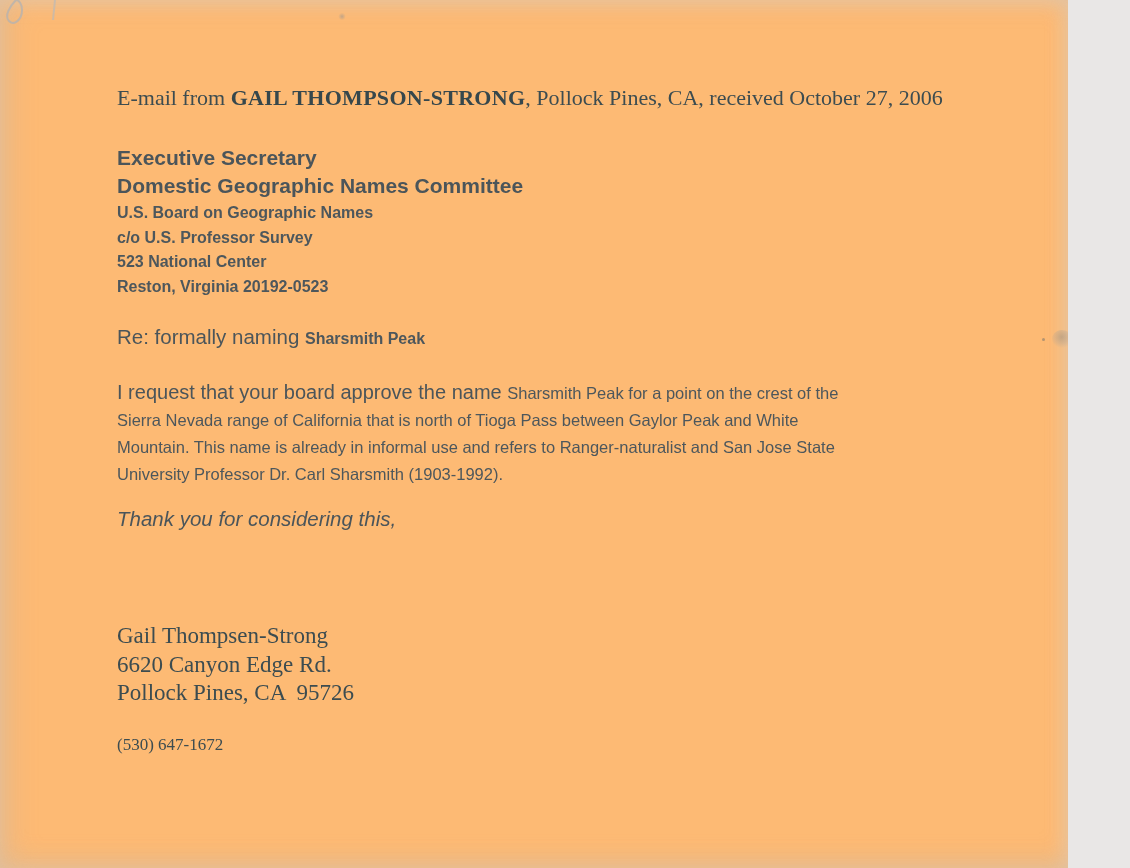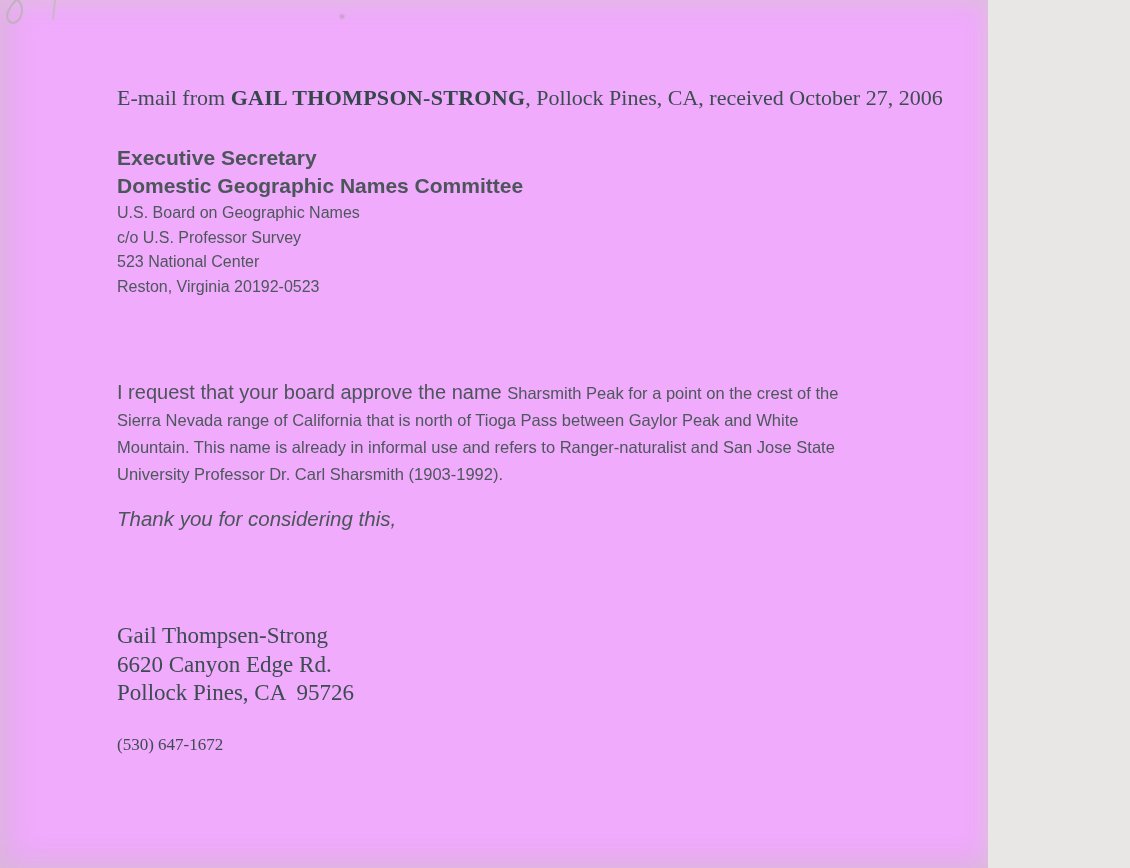--- a/index.html
+++ b/index.html
@@ -1,36 +1,36 @@
 <!DOCTYPE html>
 <html><head>
 <meta charset="utf-8">
 <style>
   html, body { margin: 0; padding: 0; background: #e9e7e6; }
   .scan-page {
     position: relative;
-    width: 988px;
+    width: 1068px;
     height: 868px;
-    background: #f0abfc;
+    background: #fdba74;
     overflow: hidden;
     box-shadow: inset 10px 0 28px rgba(190,184,179,0.28),
                 inset 0 -10px 24px rgba(195,189,184,0.22),
                 inset -4px 4px 18px rgba(230,226,223,0.35);
     font-family: "Liberation Sans", sans-serif;
   }
   .abs { position: absolute; left: 117px; }
   .serif { font-family: "Liberation Serif", serif; color: #3c4c50; }
   .sans  { color: #4c565b; }
 
   .header-line { top: 85px; font-size: 22px; white-space: nowrap; }
   .header-line b { color: #36474c; letter-spacing: 0.3px; }
 
   .recipient { top: 144px; }
   .recipient .big   { font-size: 21px; line-height: 27.5px; color: #4b555a; font-weight: bold; }
-  .recipient .small { font-size: 16px; line-height: 24.6px; font-weight: normal; color: #4d575c; }
+  .recipient .small { font-size: 16px; line-height: 24.6px; font-weight: bold; color: #4d575c; }
   .recipient .big:nth-child(2) { margin-bottom: 2px; }
 
   .subject { top: 325px; }
   .subject .lead  { font-size: 20.5px; color: #4b555a; }
   .subject .small { font-size: 16px; font-weight: bold; color: #4d575c; }
 
   .body-par { top: 379px; width: 930px; line-height: 27px; }
   .body-par .lead { font-size: 20px; color: #4b555a; }
   .body-par .rest { font-size: 16.5px; color: #4d575c; }
   .body-par div { white-space: nowrap; }
@@ -77,20 +77,23 @@
 
   <div class="abs sans recipient">
     <div class="big">Executive Secretary</div>
     <div class="big">Domestic Geographic Names Committee</div>
     <div class="small">U.S. Board on Geographic Names</div>
     <div class="small">c/o U.S. Professor Survey</div>
     <div class="small">523 National Center</div>
     <div class="small">Reston, Virginia 20192-0523</div>
   </div>
 
+  <div class="abs sans subject">
+    <span class="lead">Re: formally naming </span><span class="small">Sharsmith Peak</span>
+  </div>
 
   <div class="abs sans body-par">
     <div><span class="lead">I request that your board approve the name </span><span class="rest">Sharsmith Peak for a point on the crest of the</span></div>
     <div class="rest">Sierra Nevada range of California that is north of Tioga Pass between Gaylor Peak and White</div>
     <div class="rest">Mountain. This name is already in informal use and refers to Ranger-naturalist and San Jose State</div>
     <div class="rest">University Professor Dr. Carl Sharsmith (1903-1992).</div>
   </div>
 
   <div class="abs sans closing">Thank you for considering this,</div>
 

